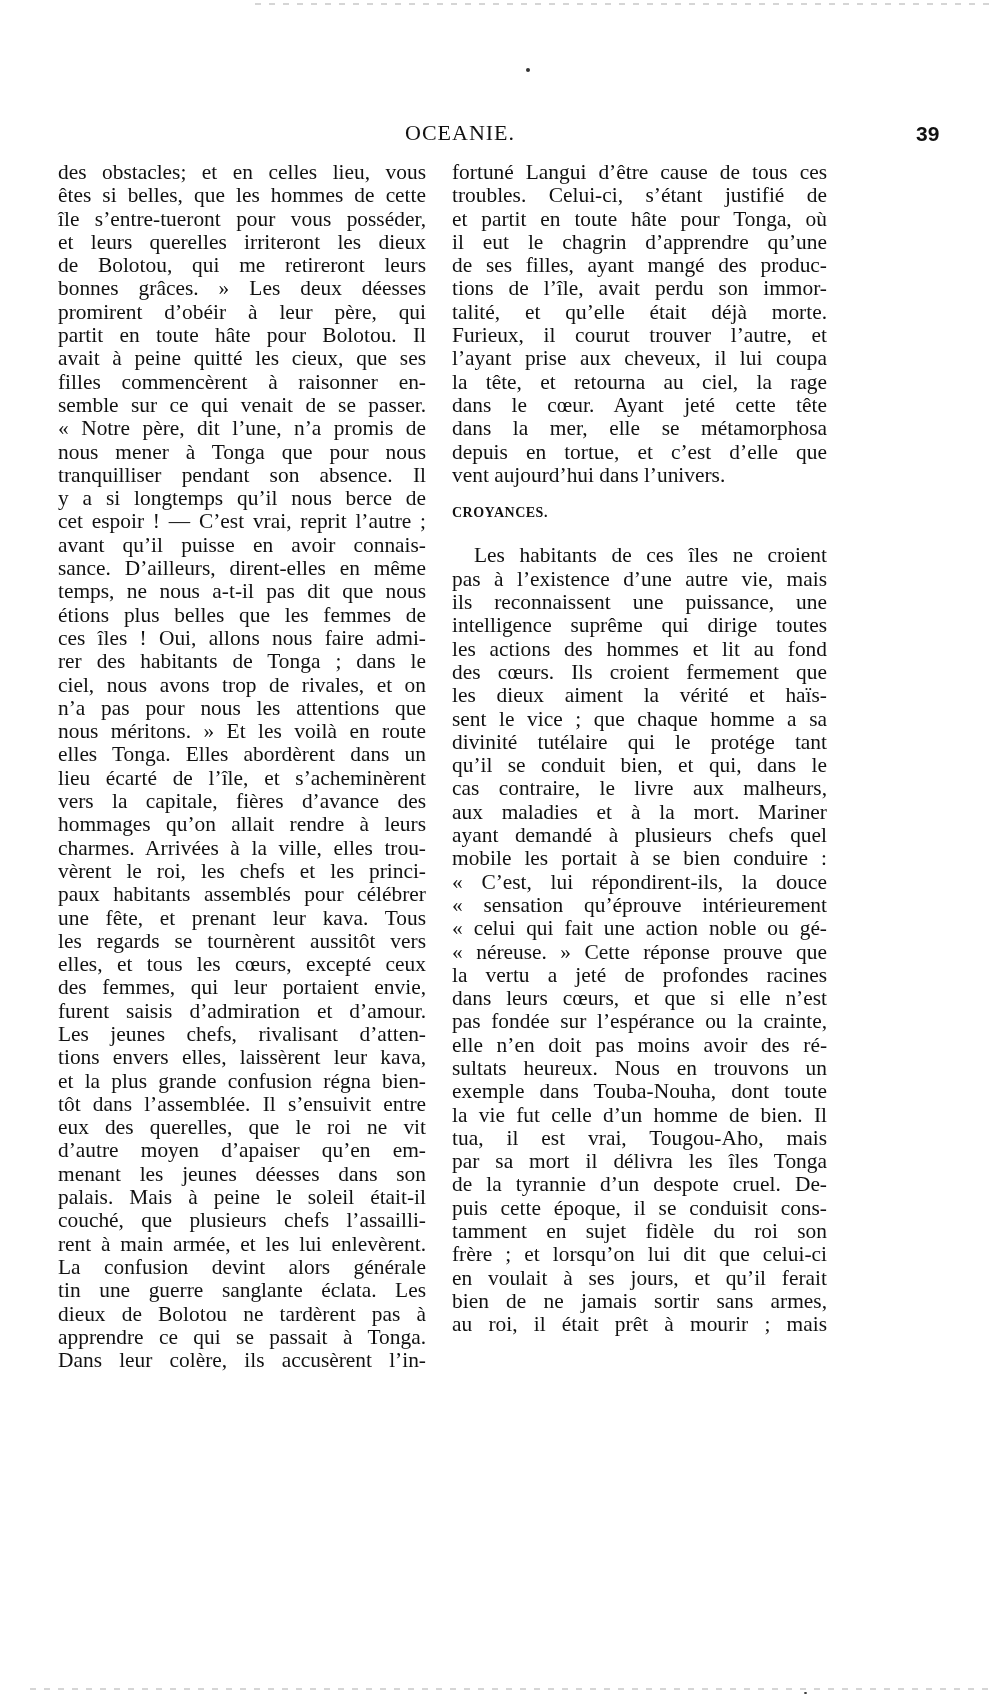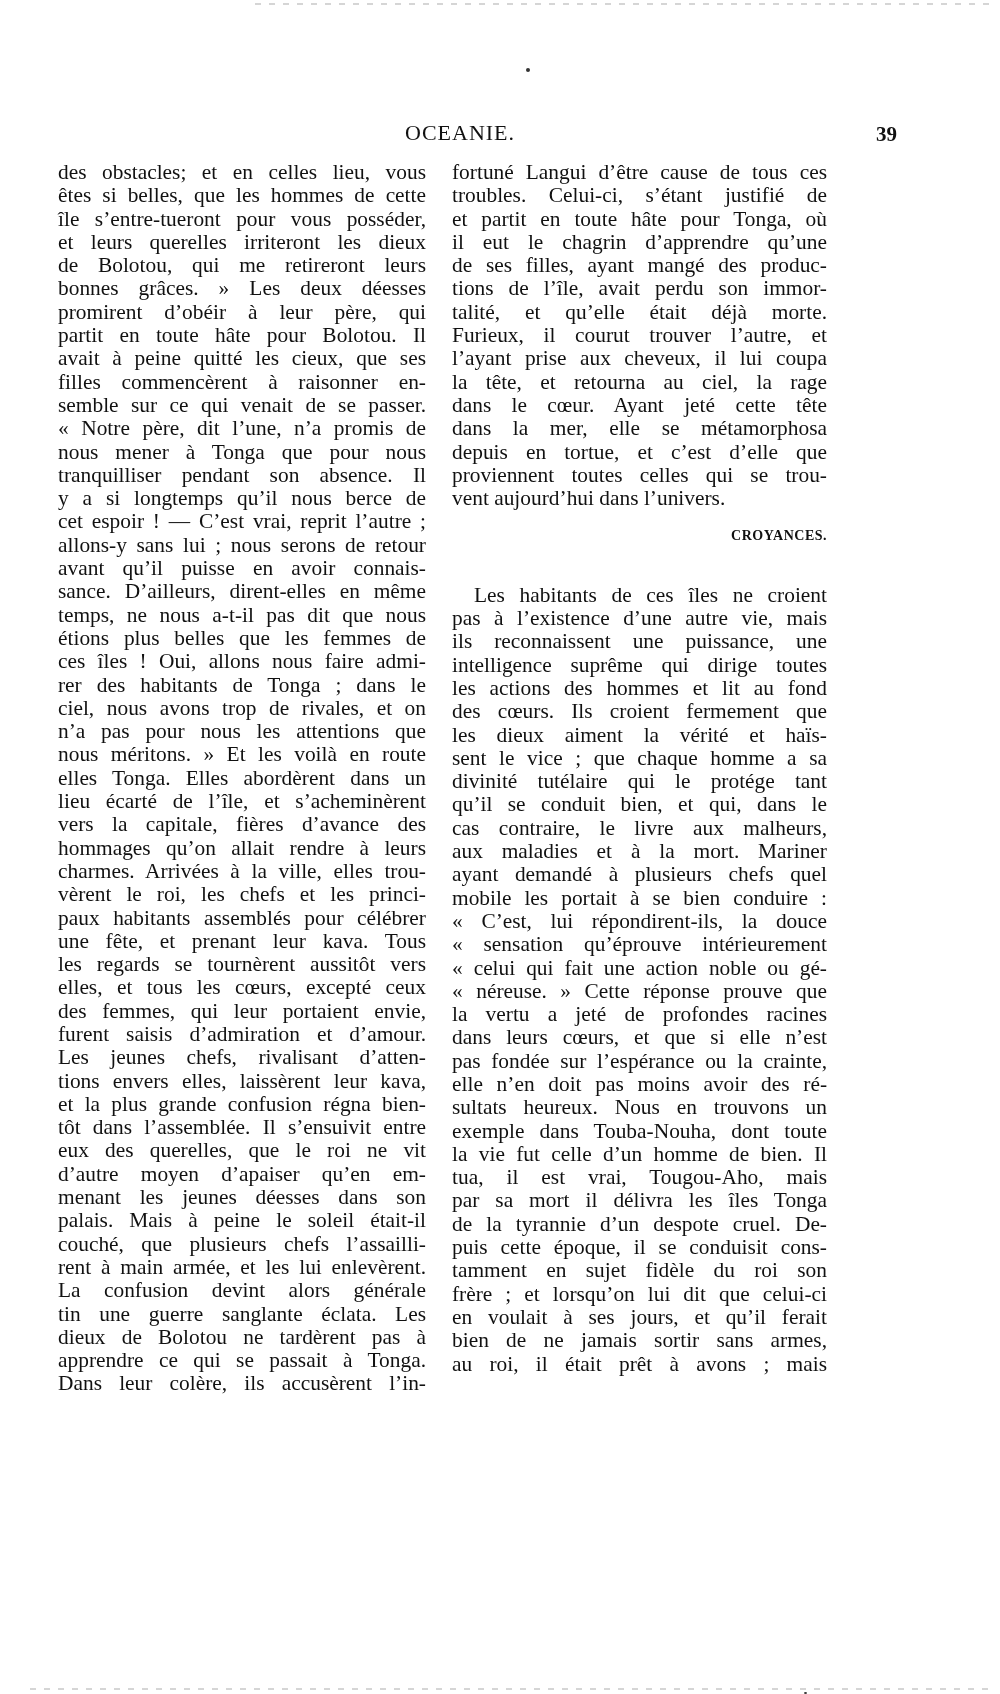--- a/index.html
+++ b/index.html
@@ -1,26 +1,26 @@
 <!DOCTYPE html>
 <html><head>
 <meta charset="utf-8">
 <style>
   html, body { margin: 0; padding: 0; background: #ffffff; }
   body { width: 1000px; height: 1694px; position: relative; overflow: hidden; color: #111; }
   .page { position: absolute; left: 0; top: 0; width: 1000px; height: 1694px; }
   .running-head { position: absolute; top: 120px; left: 0; width: 1000px; height: 30px; font-family: "DejaVu Serif", serif; }
   .rh-title { position: absolute; left: 405px; top: 0; font-size: 22px; letter-spacing: 1px; font-family: "Liberation Serif", serif; }
-  .rh-page { position: absolute; left: 876px; top: 2px; font-size: 21px; font-family: Liberation Serif, serif; font-weight: bold; }
+  .rh-page { position: absolute; left: 916px; top: 2px; font-size: 21px; font-family: Liberation Sans, sans-serif; font-weight: bold; }
   .col { position: absolute; top: 161px; font-family: "Liberation Serif", serif; font-size: 21.4px; line-height: 23.3px; }
   .col-left { left: 58px; width: 368px; }
   .col-right { left: 452px; width: 375px; }
   .line { display: block; white-space: nowrap; text-align: justify; text-align-last: justify; height: 23.3px; overflow: visible; }
   .line.last { text-align-last: left; }
-  .heading { display: block; text-align: right; font-size: 14px; font-weight: bold; letter-spacing: 0.5px; height: 23.3px; margin: 14px 0 36px 0; }
+  .heading { display: block; text-align: left; font-size: 14px; font-weight: bold; letter-spacing: 0.5px; height: 23.3px; margin: 14px 0 20px 0; }
   .indent { padding-left: 22px; }
   .speck { position: absolute; background: #333; border-radius: 50%; }
   .scan-edge { position: absolute; height: 2px; background: repeating-linear-gradient(90deg, #888 0 6px, transparent 6px 14px); opacity: 0.35; }
 </style>
 </head>
 <body>
 
 <div class="page">
 
   <div class="scan-edge" style="left:255px; top:3px; width:740px;"></div>
@@ -43,21 +43,20 @@
       <span class="line">promirent d’obéir à leur père, qui</span>
       <span class="line">partit en toute hâte pour Bolotou. Il</span>
       <span class="line">avait à peine quitté les cieux, que ses</span>
       <span class="line">filles commencèrent à raisonner en-</span>
       <span class="line">semble sur ce qui venait de se passer.</span>
       <span class="line">« Notre père, dit l’une, n’a promis de</span>
       <span class="line">nous mener à Tonga que pour nous</span>
       <span class="line">tranquilliser pendant son absence. Il</span>
       <span class="line">y a si longtemps qu’il nous berce de</span>
       <span class="line">cet espoir ! — C’est vrai, reprit l’autre ;</span>
-      <span class="line">allons-y sans lui ; nous serons de retour</span>
       <span class="line">avant qu’il puisse en avoir connais-</span>
       <span class="line">sance. D’ailleurs, dirent-elles en même</span>
       <span class="line">temps, ne nous a-t-il pas dit que nous</span>
       <span class="line">étions plus belles que les femmes de</span>
       <span class="line">ces îles ! Oui, allons nous faire admi-</span>
       <span class="line">rer des habitants de Tonga ; dans le</span>
       <span class="line">ciel, nous avons trop de rivales, et on</span>
       <span class="line">n’a pas pour nous les attentions que</span>
       <span class="line">nous méritons. » Et les voilà en route</span>
       <span class="line">elles Tonga. Elles abordèrent dans un</span>
@@ -97,21 +96,20 @@
         <span class="line">il eut le chagrin d’apprendre qu’une</span>
         <span class="line">de ses filles, ayant mangé des produc-</span>
         <span class="line">tions de l’île, avait perdu son immor-</span>
         <span class="line">talité, et qu’elle était déjà morte.</span>
         <span class="line">Furieux, il courut trouver l’autre, et</span>
         <span class="line">l’ayant prise aux cheveux, il lui coupa</span>
         <span class="line">la tête, et retourna au ciel, la rage</span>
         <span class="line">dans le cœur. Ayant jeté cette tête</span>
         <span class="line">dans la mer, elle se métamorphosa</span>
         <span class="line">depuis en tortue, et c’est d’elle que</span>
-        <span class="line">proviennent toutes celles qui se trou-</span>
         <span class="line last">vent aujourd’hui dans l’univers.</span>
       </div>
     <span class="heading">CROYANCES.</span>
     <div id="right-p2">
         <span class="line indent">Les habitants de ces îles ne croient</span>
         <span class="line">pas à l’existence d’une autre vie, mais</span>
         <span class="line">ils reconnaissent une puissance, une</span>
         <span class="line">intelligence suprême qui dirige toutes</span>
         <span class="line">les actions des hommes et lit au fond</span>
         <span class="line">des cœurs. Ils croient fermement que</span>
@@ -135,17 +133,17 @@
         <span class="line">exemple dans Touba-Nouha, dont toute</span>
         <span class="line">la vie fut celle d’un homme de bien. Il</span>
         <span class="line">tua, il est vrai, Tougou-Aho, mais</span>
         <span class="line">par sa mort il délivra les îles Tonga</span>
         <span class="line">de la tyrannie d’un despote cruel. De-</span>
         <span class="line">puis cette époque, il se conduisit cons-</span>
         <span class="line">tamment en sujet fidèle du roi son</span>
         <span class="line">frère ; et lorsqu’on lui dit que celui-ci</span>
         <span class="line">en voulait à ses jours, et qu’il ferait</span>
         <span class="line">bien de ne jamais sortir sans armes,</span>
-        <span class="line">au roi, il était prêt à avons ; mais</span>
+        <span class="line">au roi, il était prêt à mourir ; mais</span>
       </div>
   </div>
 
 </div>
 
 </body></html>

